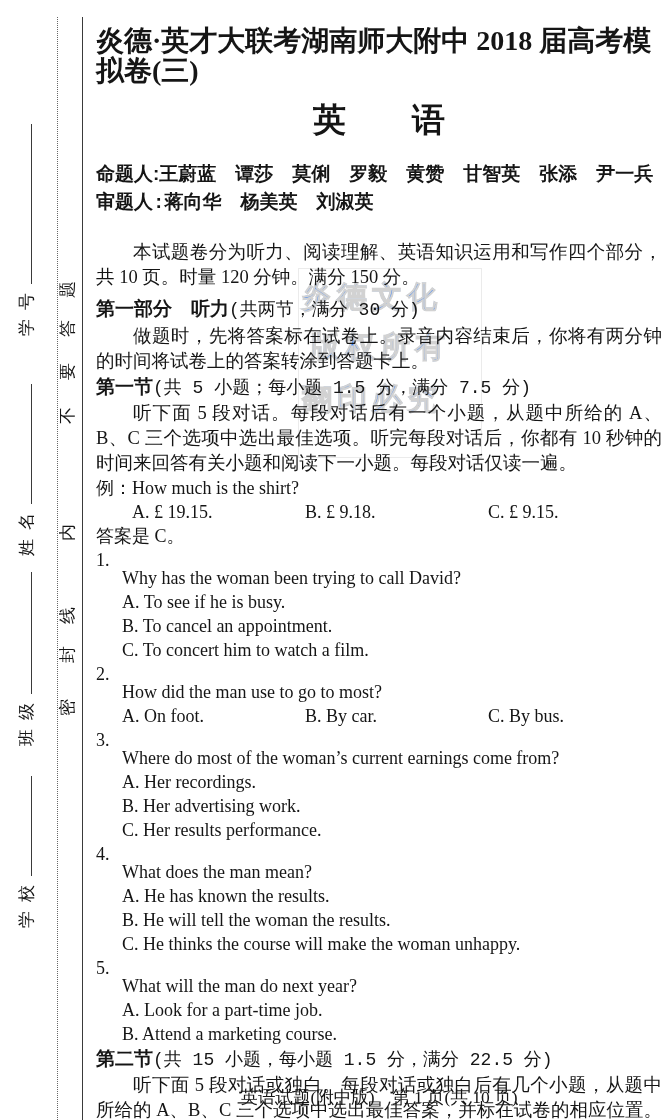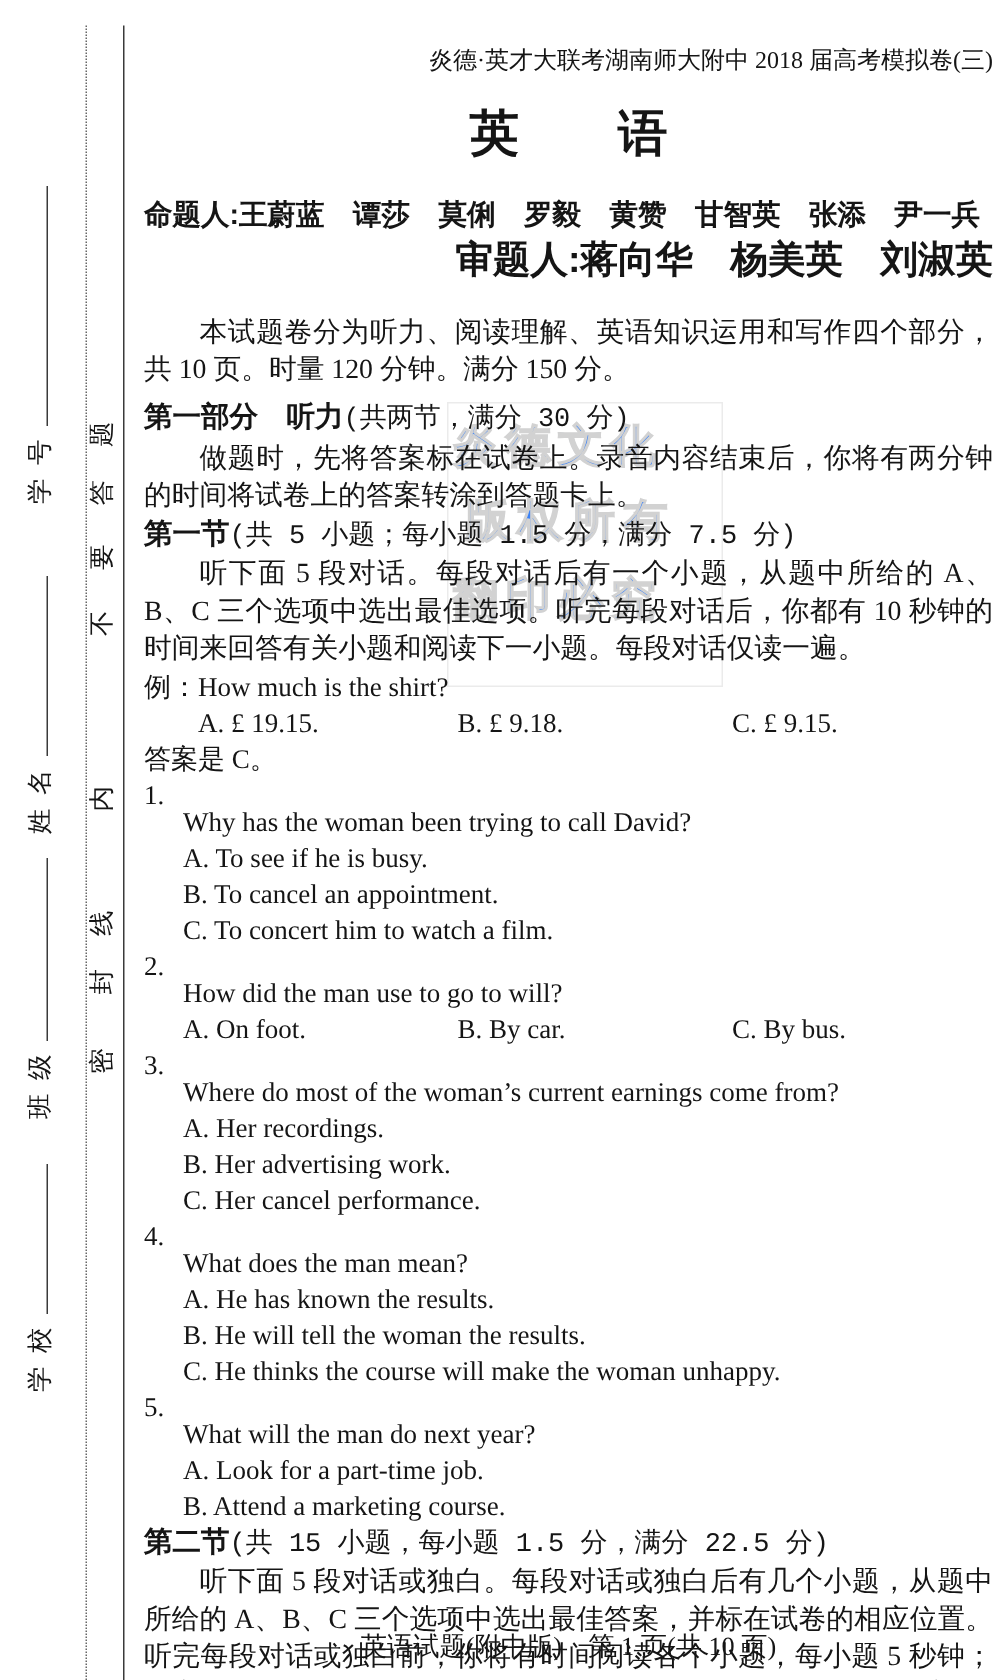--- a/index.html
+++ b/index.html
@@ -37,24 +37,24 @@
     position:absolute; font-size:30px; font-weight:bold; letter-spacing:5px;
     color:#3b82f6; -webkit-text-stroke:1px #d2d2d2; white-space:nowrap;
   }
   .wm1 { left:3px;  top:8px; }
   .wm2 { left:11px; top:58px; }
   .wm3 { left:3px;  top:110px; }
 
   
   .content { position:absolute; left:96px; top:0; width:566px; z-index:1; }
   .hei { font-family:"Liberation Sans", sans-serif; font-weight:bold; }
-  .exam-header { margin:26px 0 0; text-align:right; font-size:16px; line-height:30px; font-weight:normal; }
+  .exam-header { margin:26px 0 0; text-align:left; font-size:28px; line-height:30px; font-weight:bold; }
   .subject { margin:12px 0 0; text-align:center; font-size:33px; line-height:44px; font-weight:bold; }
   .setters   { margin-top:20px; font-size:19px; line-height:24px; }
-  .reviewers { margin-top:5px;  text-align:right; font-size:25px; line-height:24px; }
+  .reviewers { margin-top:5px;  text-align:left; font-size:19px; line-height:24px;font-family:Liberation Mono, monospace; }
   .para { font-size:18.5px; line-height:25px; text-align:justify; text-indent:2em; margin:0; }
   .intro { margin-top:25px; }
   .sec-head { font-size:19px; line-height:25px; margin:0; }
   .sec-head .note { font-weight:normal; font-family:Liberation Mono, monospace; font-size:18px; }
   .part-head { margin-top:5px; line-height:27px; }
   .qa { font-size:18px; line-height:24px; }
   .q-line { display:flex; }
   .q-num { flex:none; width:26px; }
   .q-text { flex:1;margin-top:18px; }
   .opt { padding-left:26px; }
@@ -118,37 +118,37 @@
         <span class="q-text">Why has the woman been trying to call David?</span>
       </div>
       <div class="opt">A. To see if he is busy.</div>
       <div class="opt">B. To cancel an appointment.</div>
       <div class="opt">C. To concert him to watch a film.</div>
     </div>
 
     <div class="qa">
       <div class="q-line">
         <span class="q-num">2.</span>
-        <span class="q-text">How did the man use to go to will?</span>
+        <span class="q-text">How did the man use to go to most?</span>
       </div>
       <div class="opt-row">
         <span class="oa">A. On foot.</span>
         <span class="ob">B. By car.</span>
         <span class="oc">C. By bus.</span>
       </div>
     </div>
 
     <div class="qa">
       <div class="q-line">
         <span class="q-num">3.</span>
         <span class="q-text">Where do most of the woman’s current earnings come from?</span>
       </div>
       <div class="opt">A. Her recordings.</div>
       <div class="opt">B. Her advertising work.</div>
-      <div class="opt">C. Her cancel performance.</div>
+      <div class="opt">C. Her results performance.</div>
     </div>
 
     <div class="qa">
       <div class="q-line">
         <span class="q-num">4.</span>
         <span class="q-text">What does the man mean?</span>
       </div>
       <div class="opt">A. He has known the results.</div>
       <div class="opt">B. He will tell the woman the results.</div>
       <div class="opt">C. He thinks the course will make the woman unhappy.</div>

